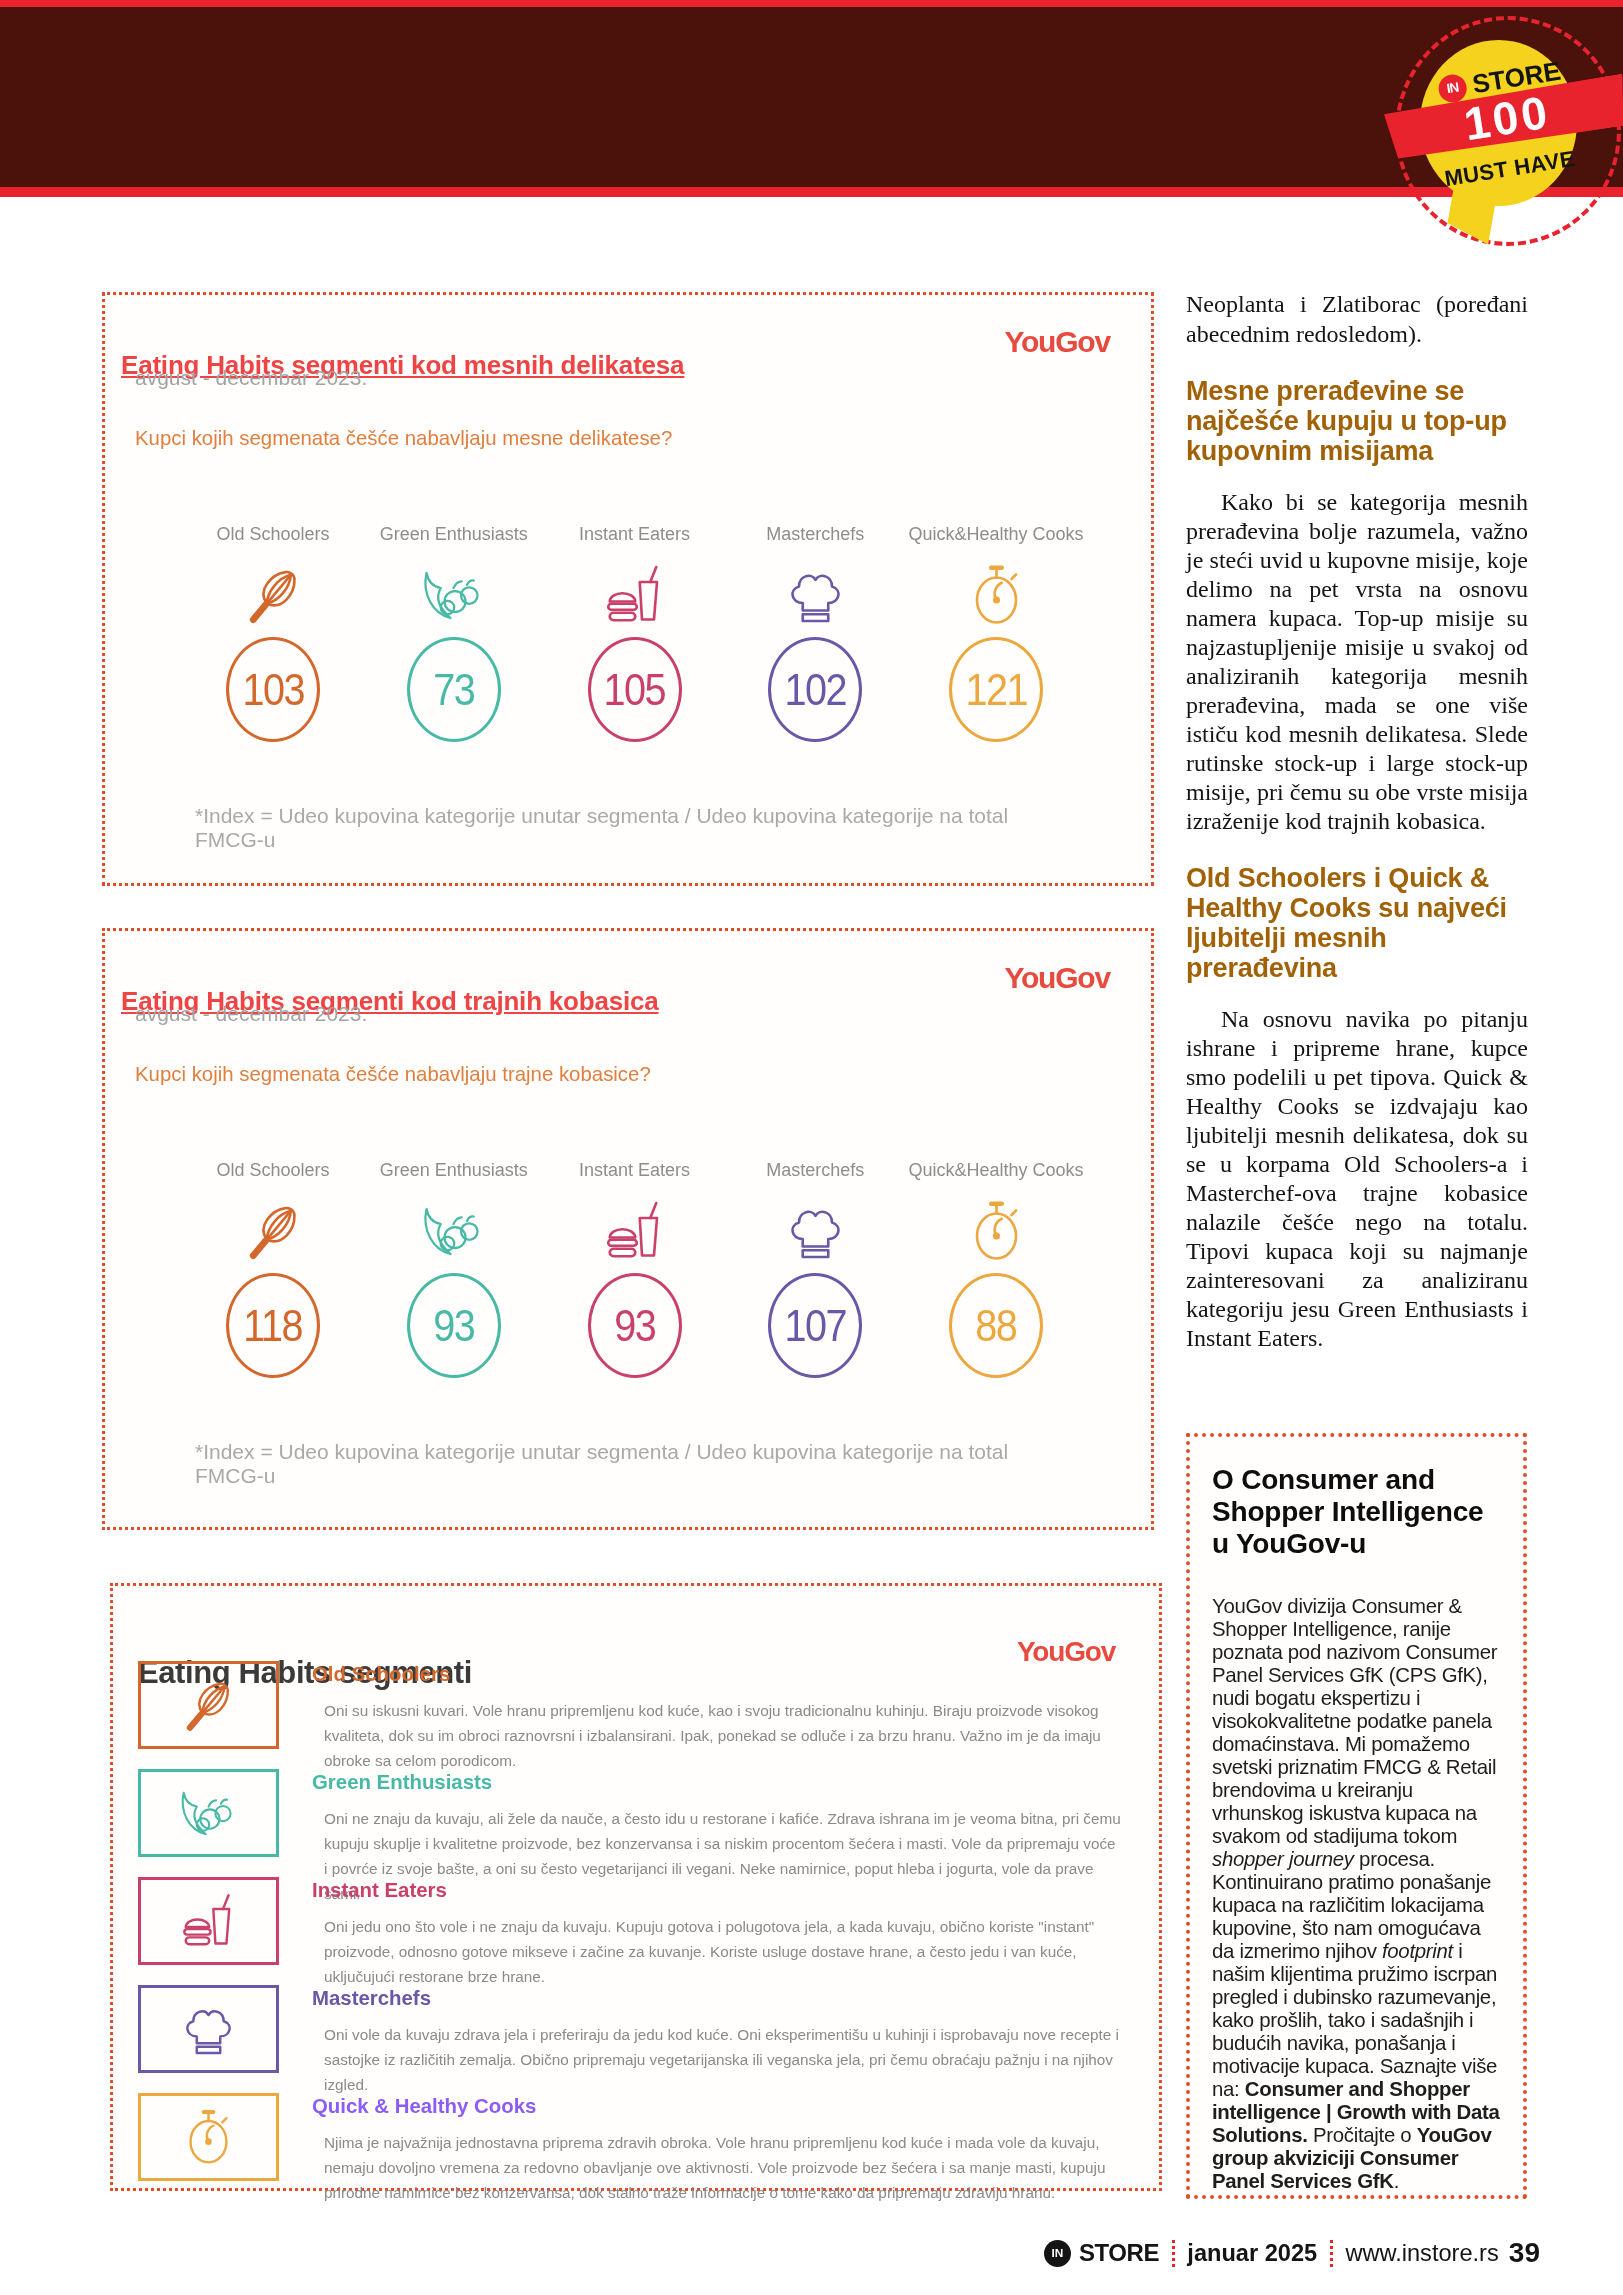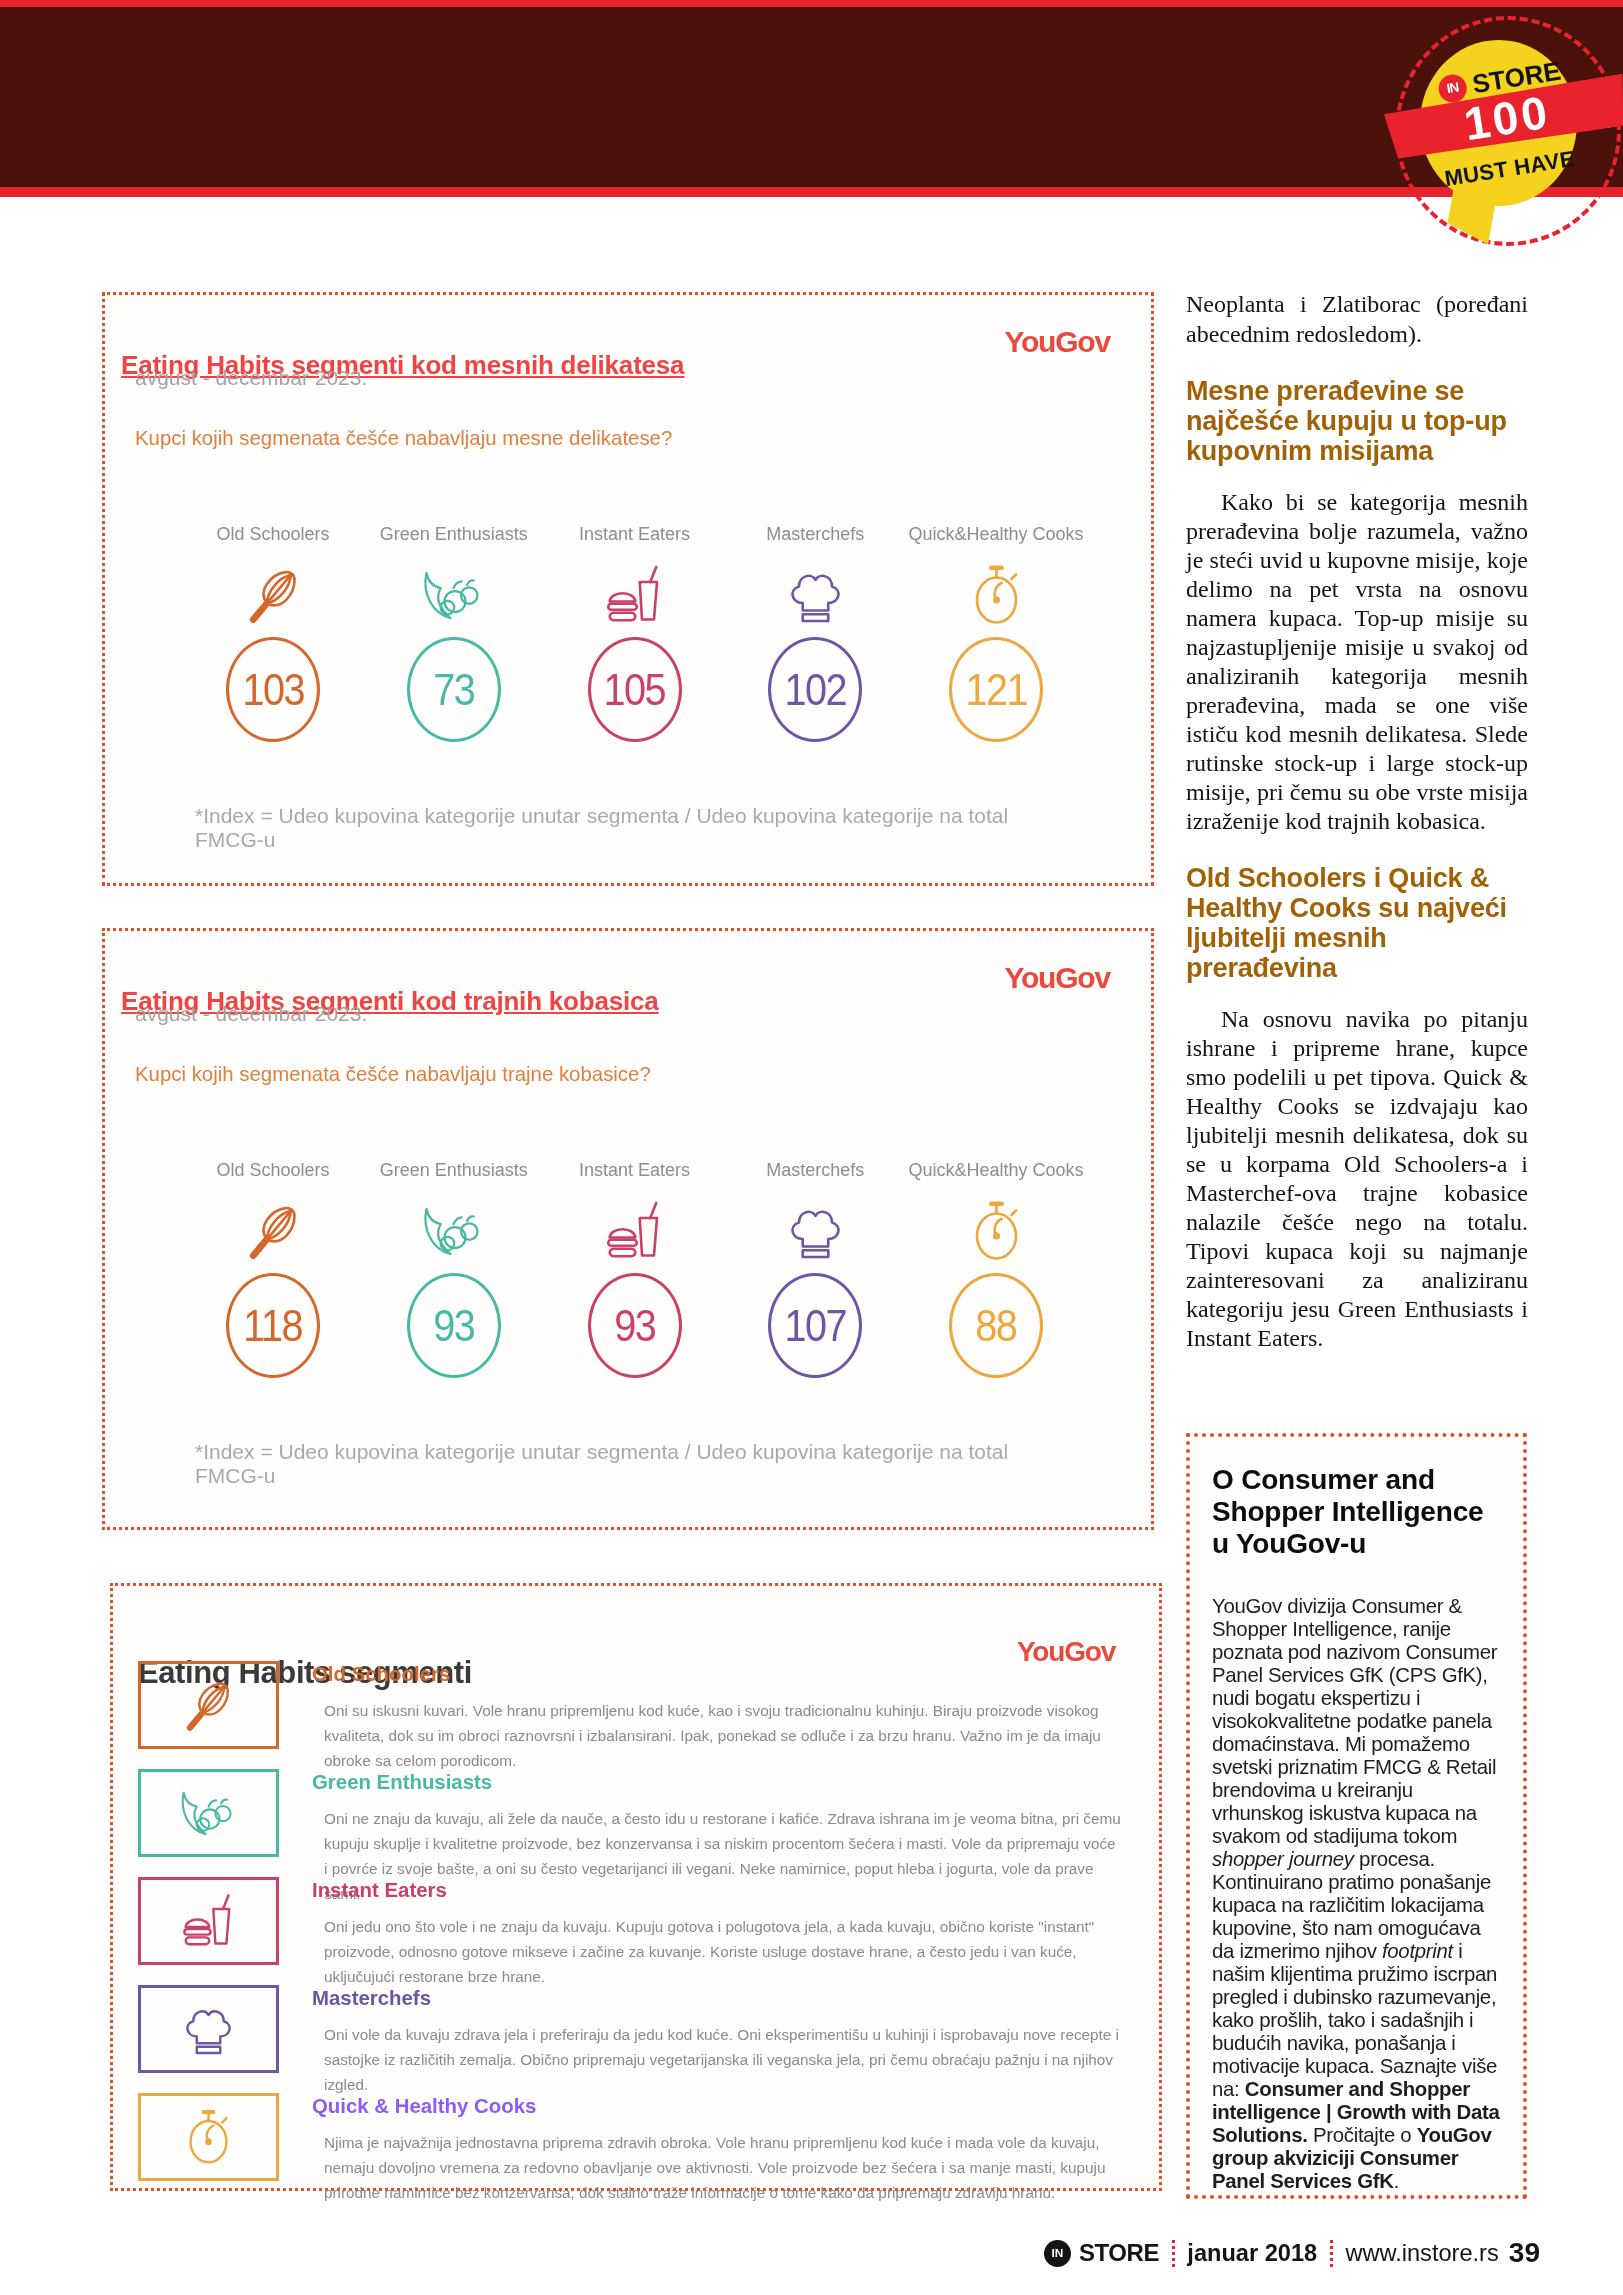--- a/index.html
+++ b/index.html
@@ -318,18 +318,18 @@
 
 <aside class="info-box">
   <h2 class="info-box-title">O Consumer and Shopper Intelligence u YouGov-u</h2>
   <p class="info-box-body"><span>YouGov divizija Consumer &amp; Shopper Intelligence, ranije poznata pod nazivom Consumer Panel Services GfK (CPS GfK), nudi bogatu ekspertizu i visokokvalitetne podatke panela domaćinstava. Mi pomažemo svetski priznatim FMCG &amp; Retail brendovima u kreiranju vrhunskog iskustva kupaca na svakom od stadijuma tokom </span><span style="font-style: italic;">shopper journey</span><span> procesa. Kontinuirano pratimo ponašanje kupaca na različitim lokacijama kupovine, što nam omogućava da izmerimo njihov </span><span style="font-style: italic;">footprint</span><span> i našim klijentima pružimo iscrpan pregled i dubinsko razumevanje, kako prošlih, tako i sadašnjih i budućih navika, ponašanja i motivacije kupaca. Saznajte više na: </span><span style="font-weight: 700;">Consumer and Shopper intelligence | Growth with Data Solutions.</span><span> Pročitajte o </span><span style="font-weight: 700;">YouGov group akviziciji Consumer Panel Services GfK</span><span>.</span></p>
 </aside>
 
 <div class="footer">
   <span class="footer-in-chip">IN</span>
   <span class="footer-brand">STORE</span>
   <span class="footer-sep"></span>
-  <span class="footer-date">januar 2018</span>
+  <span class="footer-date">januar 2025</span>
   <span class="footer-sep"></span>
   <a class="footer-site" href="#">www.instore.rs</a>
   <span class="footer-page">39</span>
 </div>
 
 
 </body></html>

